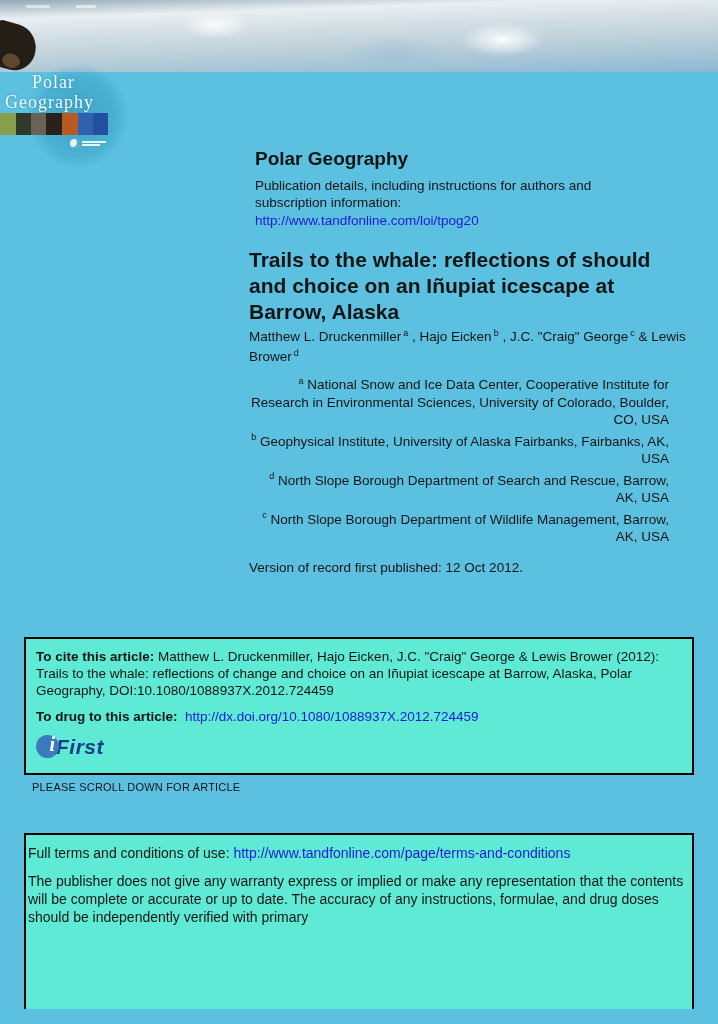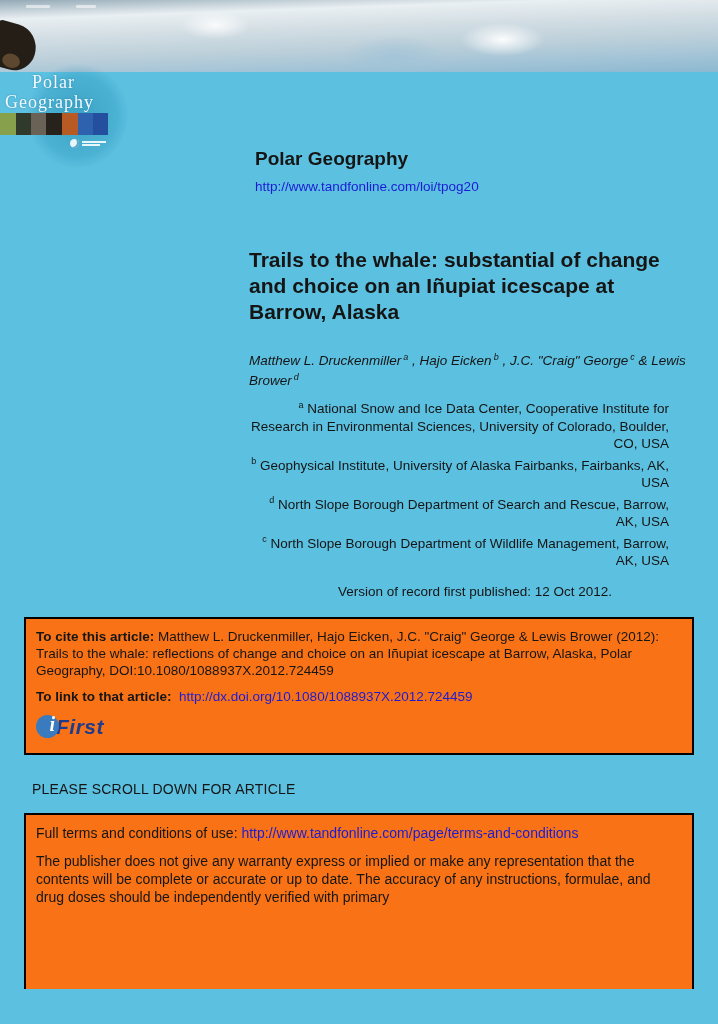--- a/index.html
+++ b/index.html
@@ -13,21 +13,21 @@
     --ifirst-text-color:#1e3c8e;
     --person-color:#241e16;
   }
   html,body{margin:0;padding:0;}
   body{
     width:718px;height:1024px;background:#ffffff;position:relative;
     font-family:"Liberation Sans",sans-serif;color:var(--text-color);
     -webkit-font-smoothing:antialiased;overflow:hidden;
   }
   .abs{position:absolute;}
-  .box{border:2px solid var(--border-color);box-sizing:border-box;background:#f97316;}
+  .box{border:2px solid var(--border-color);box-sizing:border-box;background:#5eead4;margin-top:20px;}
   .small{font-size:13.5px;line-height:17px;}
   a,.link{color:var(--link-color);cursor:pointer;word-break:break-word;overflow-wrap:anywhere;}
   sup{font-size:9px;vertical-align:super;line-height:0;margin-left:2px;}
   b{font-weight:bold;}
 
   
   #download-box{left:24px;top:21px;width:670px;padding:7px 9px;}
   #download-box div{margin:0 0 0 0;}
 
   
@@ -59,42 +59,42 @@
   #tf-circle{width:9px;height:9px;border-radius:50%;background:#e9f5f9;
     box-shadow:inset -2px -1px 0 rgba(70,160,195,.9);}
   .tf-line{width:24px;height:2px;background:rgba(240,250,253,.95);margin:1px 0;}
 
   
   #journal-head{left:255px;top:148px;width:452px;}
   #journal-name{font-size:19px;font-weight:bold;margin:0 0 7px 0;}
   #journal-details{width:400px;}
   #article-block{left:249px;top:247px;width:452px;}
   #article-title{font-size:21px;font-weight:bold;line-height:26px;width:420px;margin:0;}
-  #authors-line{margin-top:26px;font-size:13.5px;line-height:20px;width:445px;font-style:italic;}
+  #authors-line{margin-top:2px;font-size:13.5px;line-height:20px;width:445px;}
   #affiliations{margin-top:9px;width:420px;}
   .affiliation{font-size:13.5px;line-height:17.5px;margin-bottom:4px;text-align:right;}
-  #version-line{margin-top:13px;text-align:center;}
+  #version-line{margin-top:13px;}
 
   
   #cite-box{left:24px;top:617px;width:670px;height:138px;padding:9px 10px;}
   #cite-para{margin:0 0 9px 0;}
   #link-para{margin:0 0 7px 0;}
   #ifirst-logo{display:flex;align-items:center;height:28px;}
   #ifirst-circle{width:23px;height:23px;border-radius:50%;background:var(--ifirst-circle-color);
     position:relative;display:inline-block;}
   #ifirst-i{position:absolute;right:4px;top:1px;color:#fff;font-family:"Liberation Serif",serif;
     font-size:20px;font-style:italic;font-weight:bold;}
   #ifirst-text{font-size:21px;font-weight:bold;font-style:italic;color:var(--ifirst-text-color);
     margin-left:-3px;letter-spacing:0.5px;}
 
   
-  #scroll-note{left:32px;top:781px;font-size:14px;letter-spacing:0.2px;}
+  #scroll-note{left:32px;top:781px;font-size:11px;letter-spacing:0.2px;}
 
   
-  #terms-box{left:24px;top:813px;width:670px;height:176px;padding:9px 10px;border-bottom:none;}
+  #terms-box{left:24px;top:813px;width:670px;height:176px;padding:9px 2px;border-bottom:none;}
   #terms-box p{margin:0 0 10px 0;font-size:14px;line-height:18px;}
 </style>
 </head>
 <body>
 
 <div>
 
   <div id="download-box" class="abs box small">
     <div>This article was downloaded by: [University of Colorado at Boulder Libraries]</div>
     <div>On: 12 October 2012, At: 09:34</div>
@@ -127,46 +127,47 @@
       <div id="tf-circle"></div>
       <div>
         <div class="tf-line"></div>
         <div class="tf-line" style="width:18px"></div>
       </div>
     </div>
   </div>
 
   <div id="journal-head" class="abs">
     <h1 id="journal-name">Polar Geography</h1>
+    <div id="journal-details" class="small">Publication details, including instructions for authors and subscription information:</div>
     <a class="small link">http://www.tandfonline.com/loi/tpog20</a>
   </div>
 
   <div id="article-block" class="abs">
-    <h2 id="article-title">Trails to the whale: substantial of change and choice on an Iñupiat icescape at Barrow, Alaska</h2>
+    <h2 id="article-title">Trails to the whale: reflections of should and choice on an Iñupiat icescape at Barrow, Alaska</h2>
 
     <div id="authors-line">
       <span>Matthew L. Druckenmiller</span><sup>a</sup><span> , </span>
       <span>Hajo Eicken</span><sup>b</sup><span> , </span>
       <span>J.C. "Craig" George</span><sup>c</sup><span> &amp; </span>
       <span>Lewis Brower</span><sup>d</sup>
     </div>
 
     <div id="affiliations">
       <div class="affiliation"><sup>a</sup> <span>National Snow and Ice Data Center, Cooperative Institute for Research in Environmental Sciences, University of Colorado, Boulder, CO, USA</span></div>
       <div class="affiliation"><sup>b</sup> <span>Geophysical Institute, University of Alaska Fairbanks, Fairbanks, AK, USA</span></div>
       <div class="affiliation"><sup>d</sup> <span>North Slope Borough Department of Search and Rescue, Barrow, AK, USA</span></div>
       <div class="affiliation"><sup>c</sup> <span>North Slope Borough Department of Wildlife Management, Barrow, AK, USA</span></div>
     </div>
 
     <div id="version-line" class="small">Version of record first published: 12 Oct 2012.</div>
   </div>
 
   <div id="cite-box" class="abs box small">
     <p id="cite-para"><b>To cite this article:</b> <span>Matthew L. Druckenmiller, Hajo Eicken, J.C. "Craig" George &amp; Lewis Brower (2012): Trails to the whale: reflections of change and choice on an Iñupiat icescape at Barrow, Alaska, Polar Geography, DOI:10.1080/1088937X.2012.724459</span></p>
-    <p id="link-para"><b>To link to that article:</b>&nbsp; <a class="link">http://dx.doi.org/10.1080/1088937X.2012.724459</a></p>
+    <p id="link-para"><b>To drug to this article:</b>&nbsp; <a class="link">http://dx.doi.org/10.1080/1088937X.2012.724459</a></p>
     <div id="ifirst-logo">
       <span id="ifirst-circle">
           <span id="ifirst-i">i</span>
         </span>
       <span id="ifirst-text">First</span>
     </div>
   </div>
 
   <div id="scroll-note" class="abs">PLEASE SCROLL DOWN FOR ARTICLE</div>
 

